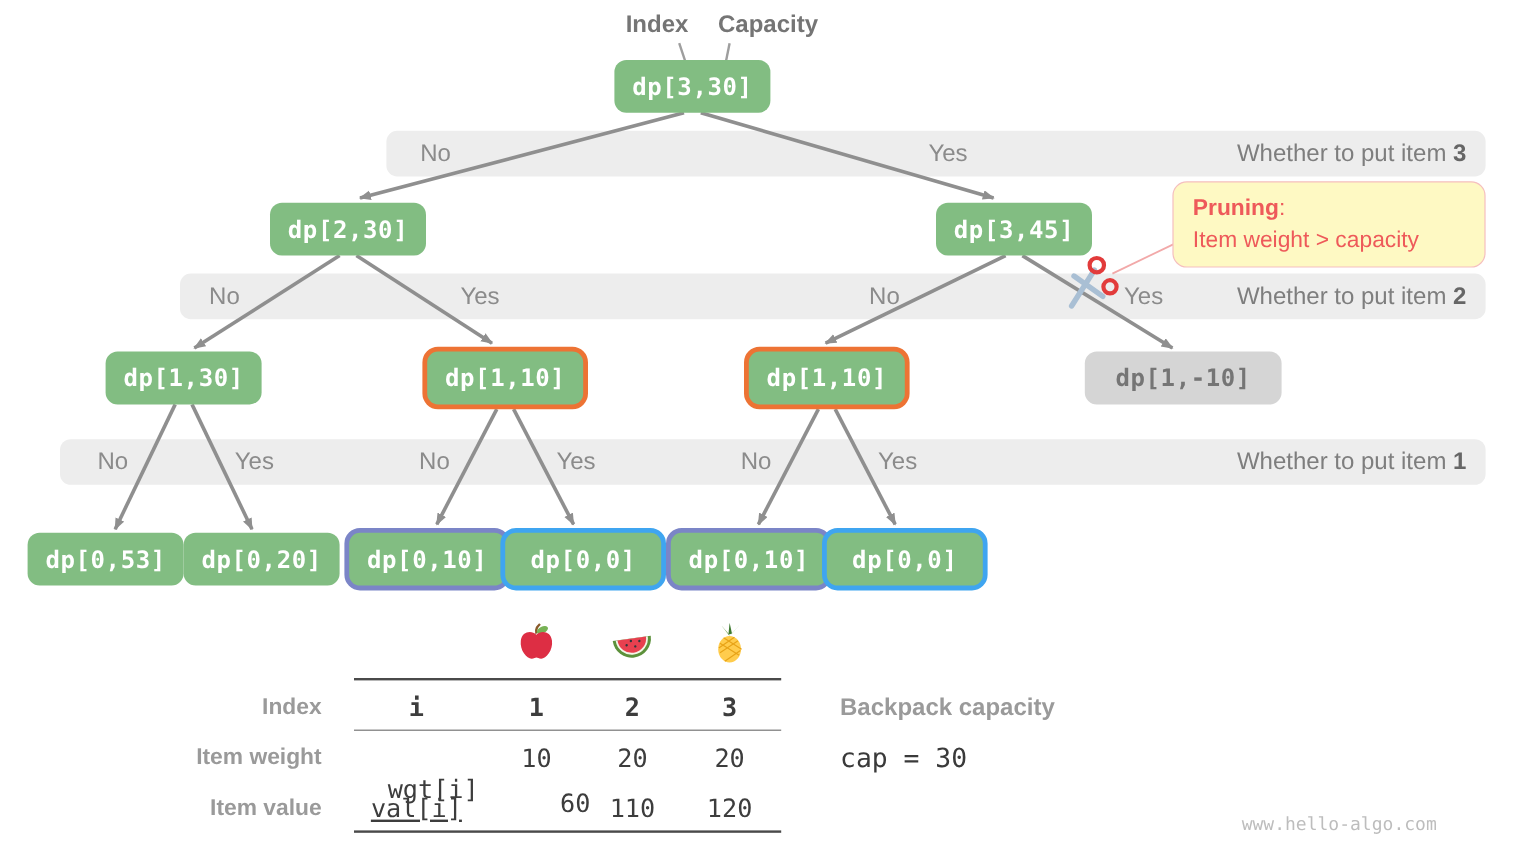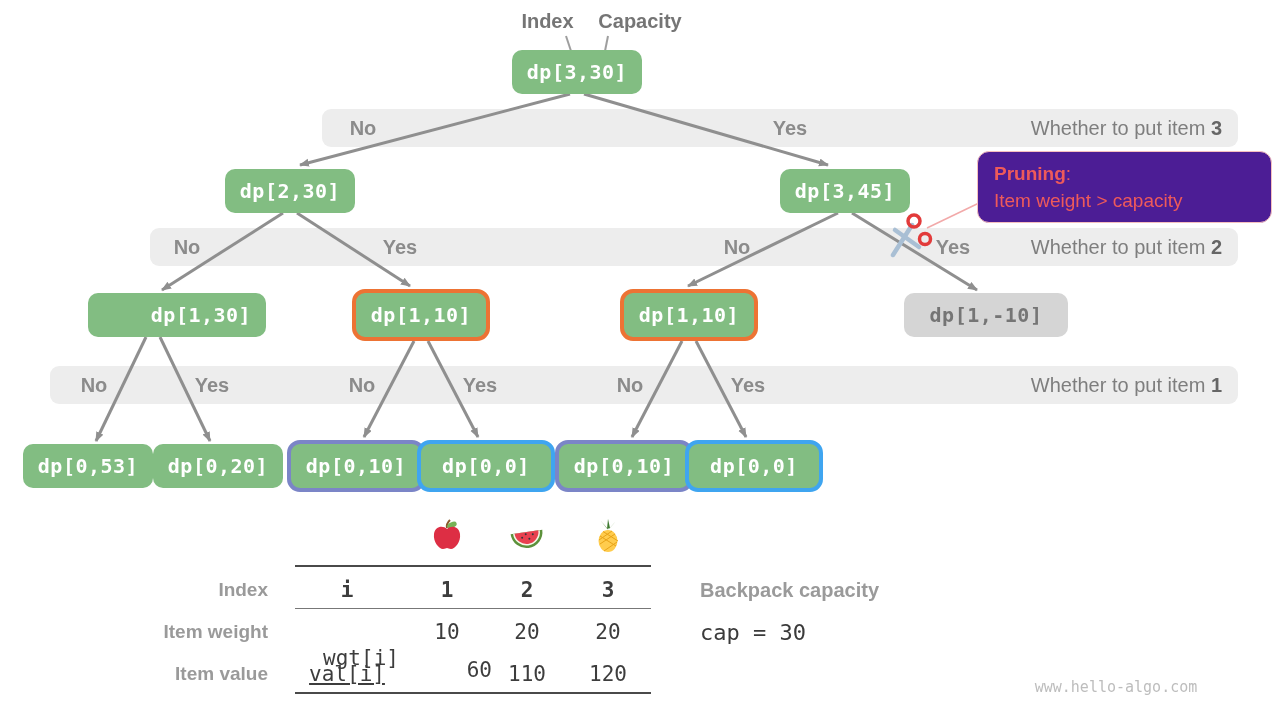--- a/index.html
+++ b/index.html
@@ -6,40 +6,40 @@
     --node-green:#82BD82; --node-gray-bg:#D5D5D5; --orange-border:#ED7334;
     --purple-border:#7B85C7; --blue-border:#3FA5F0; --bar-bg:#EDEDED;
     --arrow:#8F8F8F; --pruning-red:#EE5A5A;
   }
   html,body{margin:0;padding:0;background:#fff;}
   #stage{position:relative;width:1280px;height:720px;background:#fff;overflow:hidden;
          font-family:"Liberation Sans",sans-serif;}
   .toplabel{position:absolute;font:bold 20px "Liberation Sans",sans-serif;color:#757575;text-align:center;z-index:3;}
   .bar{position:absolute;height:38px;background:var(--bar-bg);border-radius:9px;z-index:1;
        color:#8B8B8B;font:20px "Liberation Sans",sans-serif;}
-  .bar .dec{position:absolute;top:0;line-height:38px;transform:translateX(-50%);font-weight:bold;}
+  .bar .dec{position:absolute;top:0;line-height:38px;transform:translateX(-50%);}
   .bar .q{position:absolute;right:16px;top:0;line-height:38px;color:#7E7E7E;white-space:nowrap;}
   .bar .q b{color:#666;}
   svg.overlay{position:absolute;left:0;top:0;z-index:2;}
   .edge{stroke:var(--arrow);stroke-width:3;}
   .conn{stroke:#9E9E9E;stroke-width:2;}
   .prune-line{stroke:#F2A9A9;stroke-width:1.5;}
   .ah{fill:var(--arrow);}
   .blade{stroke:#A9BFD4;stroke-width:4.5;stroke-linecap:round;}
   .handle{fill:none;stroke:#E23B3B;stroke-width:3.5;}
   .node{position:absolute;height:44px;border-radius:10px;background:var(--node-green);color:#fff;
         font:bold 20px "DejaVu Sans Mono",monospace;text-align:center;line-height:44px;
         letter-spacing:.5px;z-index:3;}
   .node.gray{background:var(--node-gray-bg);color:#757575;}
   .node.bordered{height:52px;border:4px solid var(--orange-border);border-radius:13px;
         box-sizing:border-box;line-height:44px;}
   .node.purple{border-color:var(--purple-border);}
   .node.blue{border-color:var(--blue-border);}
-  .pruning{position:absolute;left:977px;top:151px;width:295px;height:72px;box-sizing:border-box;
-        background:#4c1d95;border:1.5px solid #F5BFBF;border-radius:12px;z-index:4;
+  .pruning{position:absolute;left:977px;top:151px;width:261px;height:72px;box-sizing:border-box;
+        background:#fef9c3;border:1.5px solid #F5BFBF;border-radius:12px;z-index:4;
         padding:8px 16px;color:var(--pruning-red);font:19px "Liberation Sans",sans-serif;line-height:27px;}
   .pruning .t{font-weight:bold;}
   .rule{position:absolute;background:#4A4A4A;z-index:1;}
   .trow-label{position:absolute;width:230px;text-align:right;font:bold 19px "Liberation Sans",sans-serif;
         color:#9A9A9A;height:26px;line-height:26px;}
   .cell{position:absolute;width:90px;text-align:center;font:21px "DejaVu Sans Mono",monospace;
         color:#3D3D3D;height:26px;line-height:26px;}
   .cell.hdr{font-weight:bold;}
   .fruit{position:absolute;width:36px;height:36px;z-index:1;}
   .cap-title{position:absolute;font:bold 20px "Liberation Sans",sans-serif;color:#9A9A9A;}
@@ -101,21 +101,21 @@
       <line class="blade" x1="893" y1="255" x2="912" y2="225"></line>
       <line class="blade" x1="895" y1="230" x2="919" y2="247"></line>
       <circle class="handle" cx="914" cy="221" r="6"></circle>
       <circle class="handle" cx="925" cy="239" r="5.5"></circle>
     </g>
   </svg>
 
   <div class="node" style="left:512px;top:50px;width:130px;">dp[3,30]</div>
   <div class="node" style="left:225px;top:169px;width:130px;">dp[2,30]</div>
   <div class="node" style="left:780px;top:169px;width:130px;">dp[3,45]</div>
-  <div class="node" style="left:88px;top:293px;width:130px;padding-left:48px;">dp[1,30]</div>
+  <div class="node" style="left:88px;top:293px;width:130px;">dp[1,30]</div>
   <div class="node bordered" style="left:352px;top:289px;width:138px;">dp[1,10]</div>
   <div class="node bordered" style="left:620px;top:289px;width:138px;">dp[1,10]</div>
   <div class="node gray" style="left:904px;top:293px;width:164px;">dp[1,-10]</div>
   <div class="node" style="left:23px;top:444px;width:130px;">dp[0,53]</div>
   <div class="node" style="left:153px;top:444px;width:130px;">dp[0,20]</div>
   <div class="node bordered purple" style="left:287px;top:440px;width:138px;">dp[0,10]</div>
   <div class="node bordered blue" style="left:417px;top:440px;width:138px;">dp[0,0]</div>
   <div class="node bordered purple" style="left:555px;top:440px;width:138px;">dp[0,10]</div>
   <div class="node bordered blue" style="left:685px;top:440px;width:138px;">dp[0,0]</div>
 

